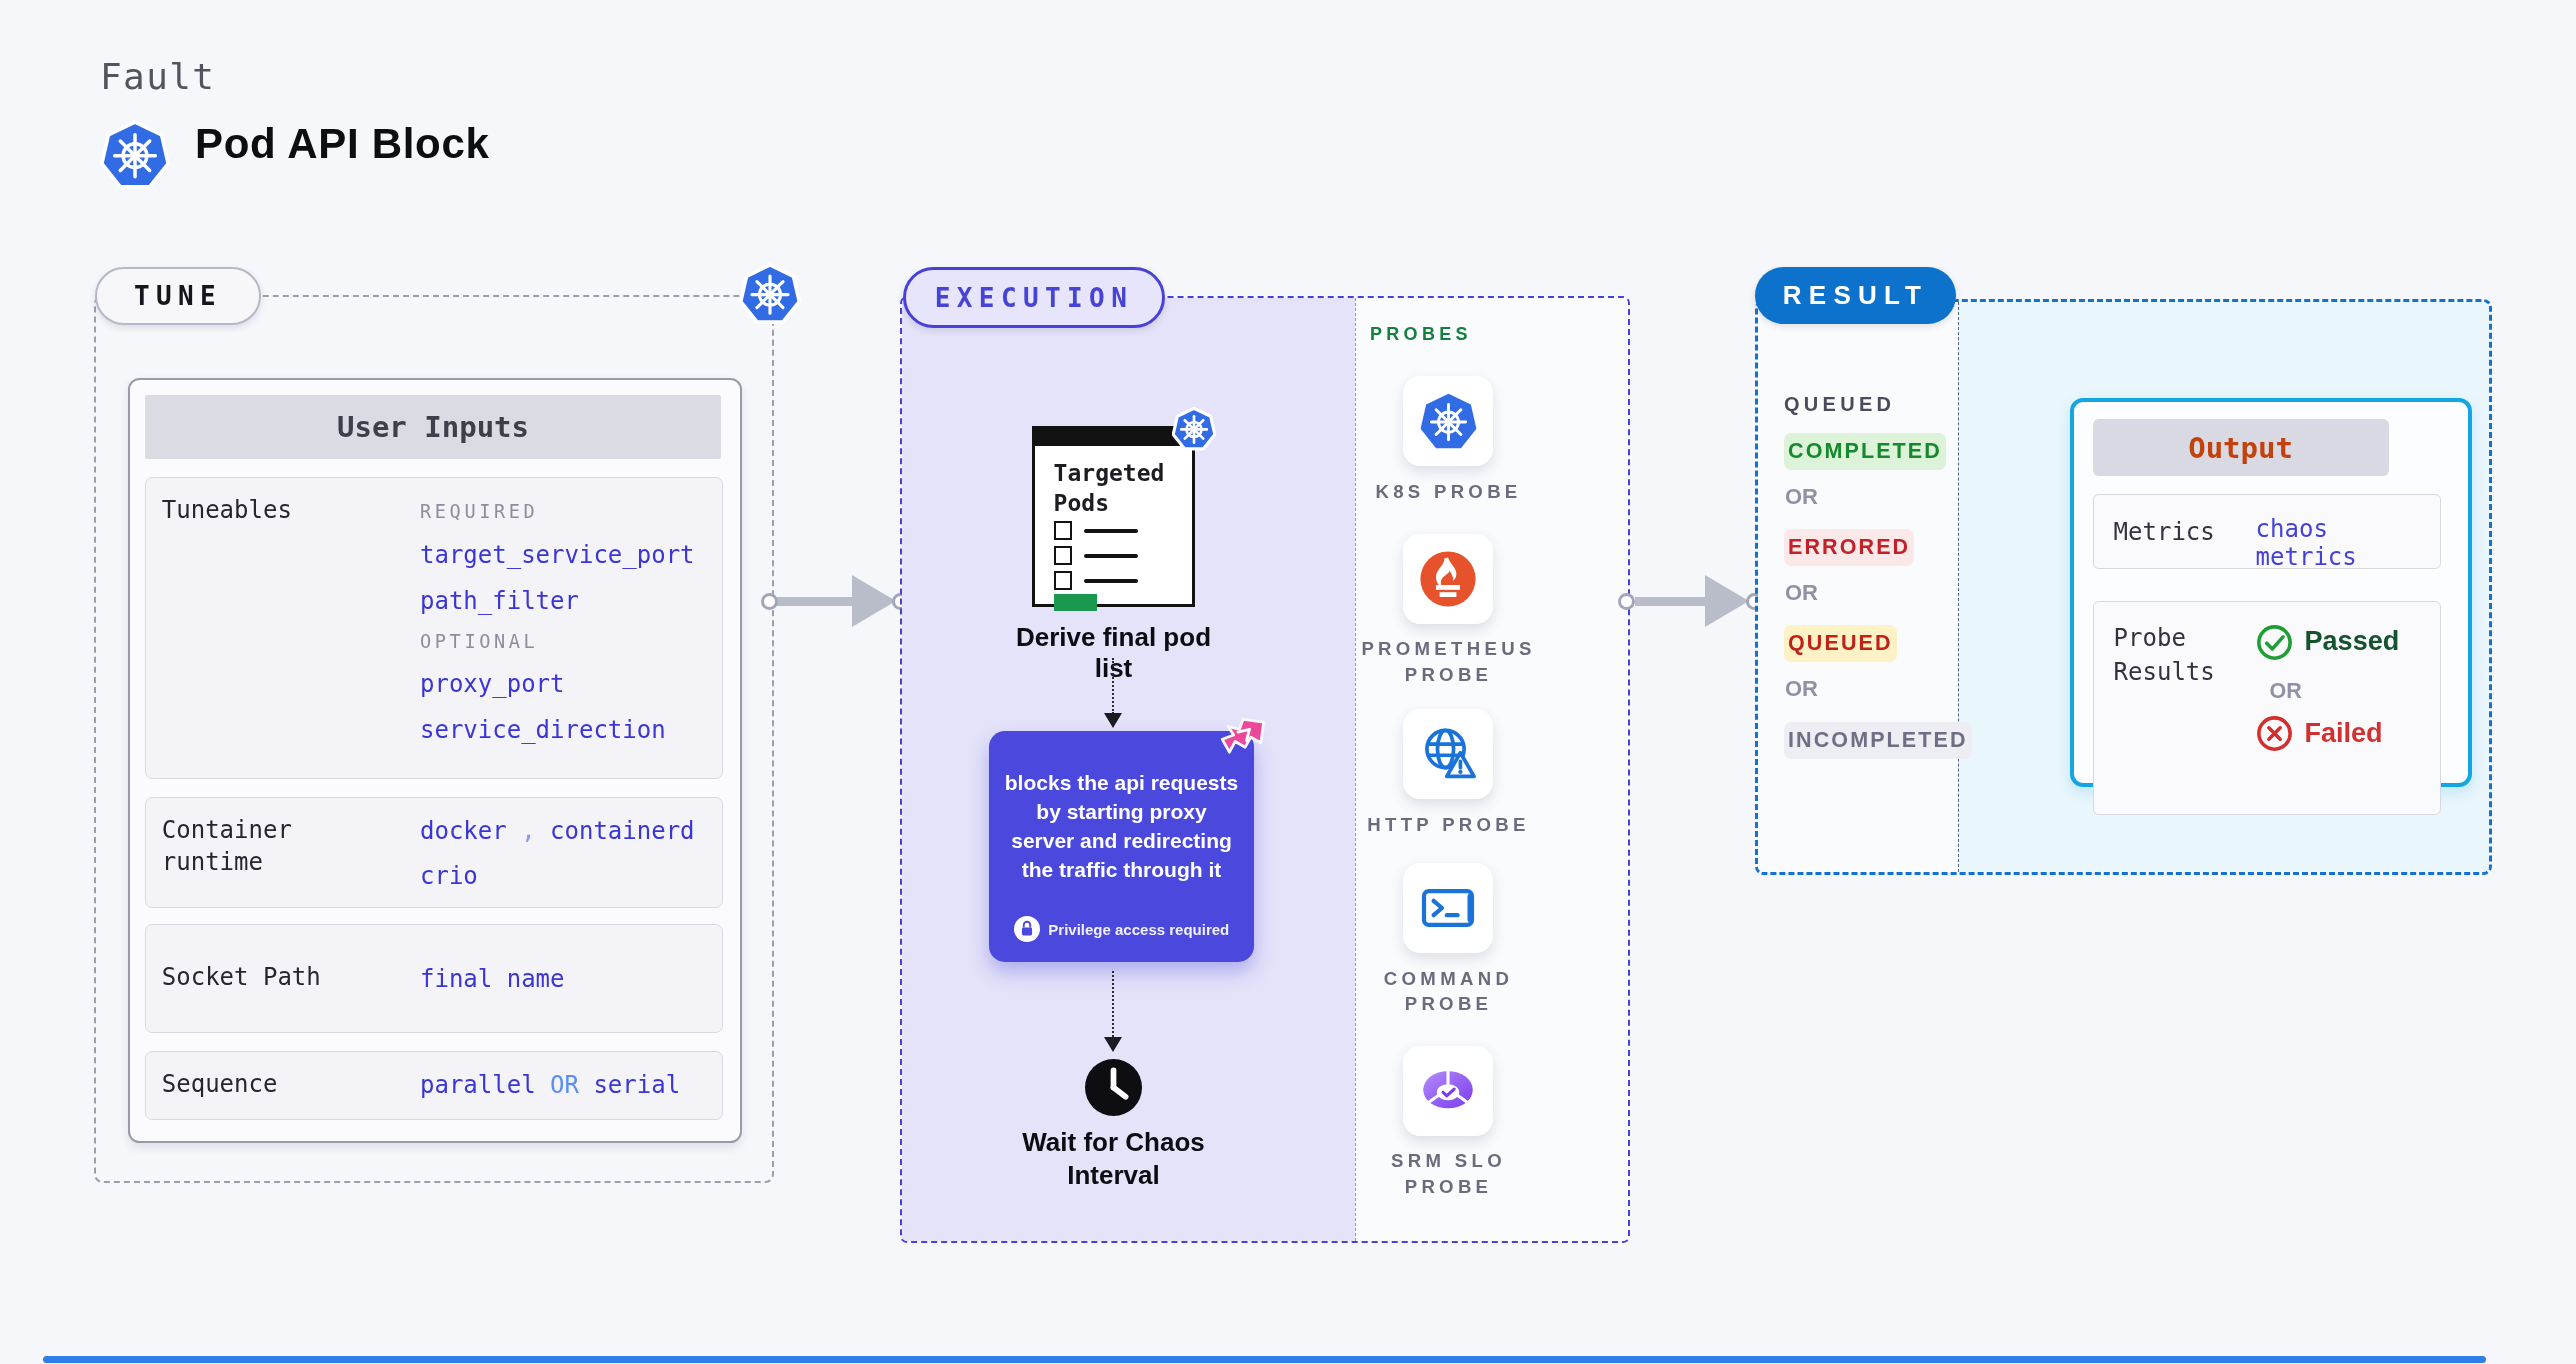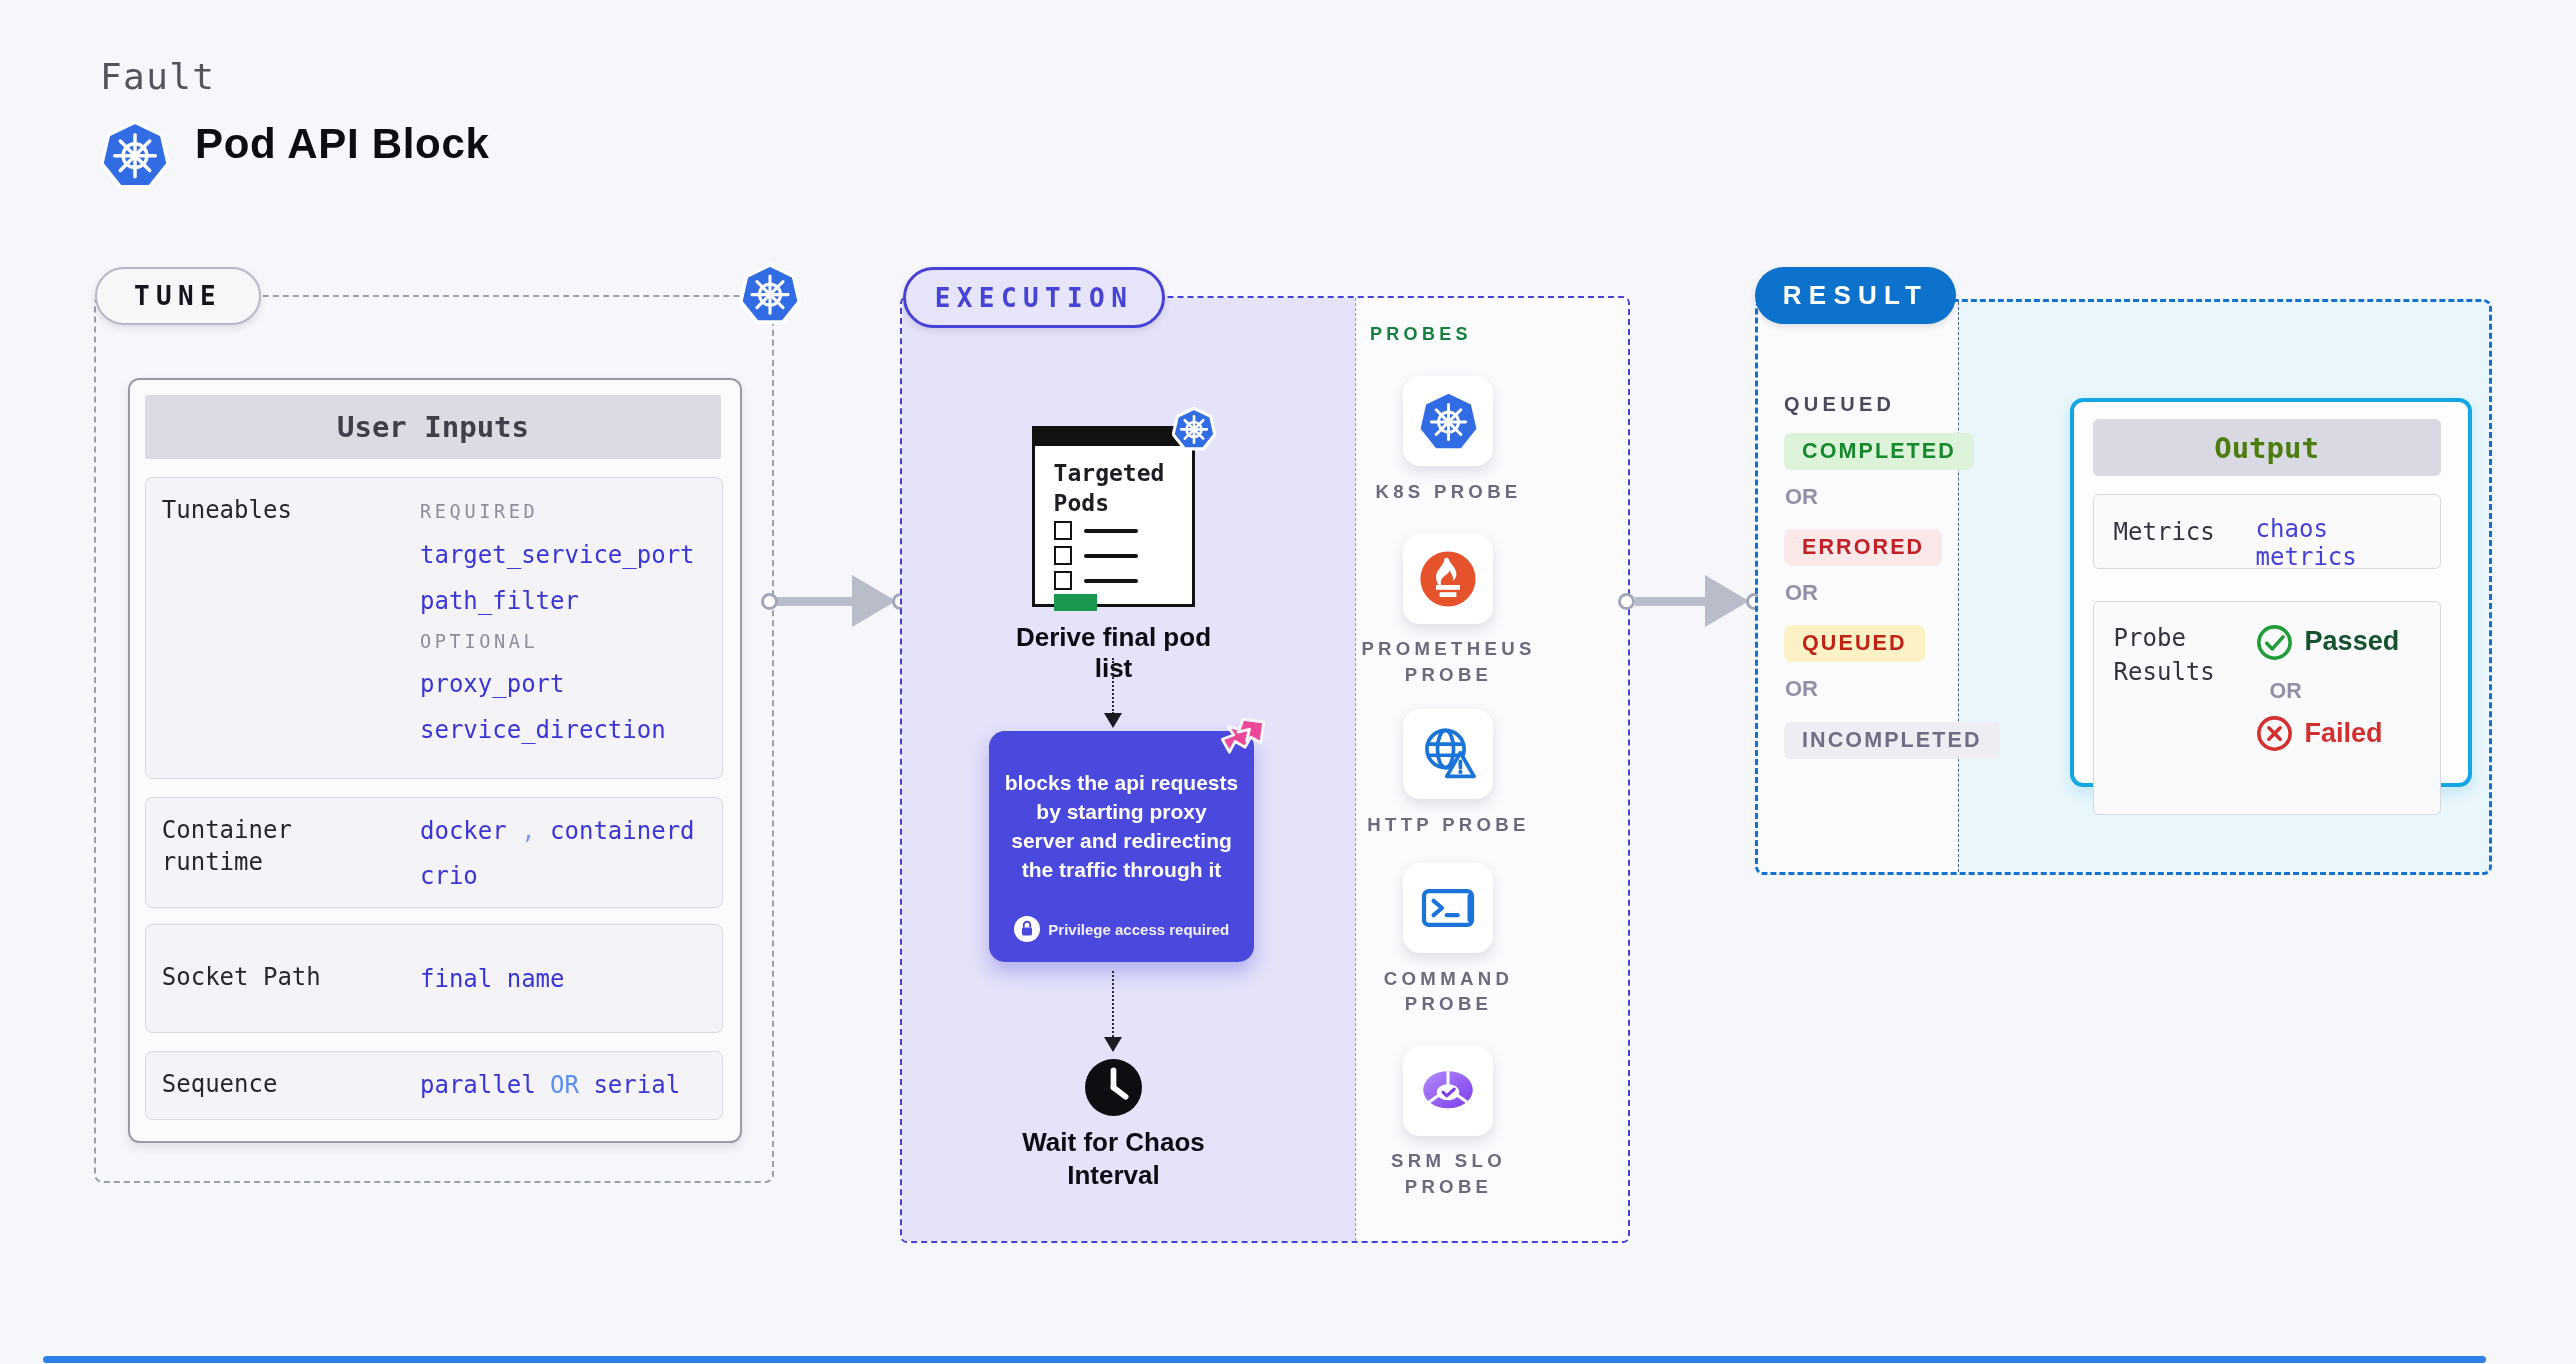--- a/index.html
+++ b/index.html
@@ -92,33 +92,33 @@
   .probe-card{left:1403px; width:90px; height:90px; background:#ffffff; border-radius:17px;
     box-shadow:0 5.7px 13px rgba(60,60,100,.14); display:flex;align-items:center;justify-content:center;}
   .probe-label{left:1332px; width:233px; text-align:center; font-size:18.6px; font-weight:bold;
     letter-spacing:4.3px; color:#6b6b7d; line-height:26px; font-family:"Liberation Sans",sans-serif;}
 
   
   .status-label{left:1784px; top:393px; font-size:20px; font-weight:bold;
     letter-spacing:4.3px; color:#4a4a5a; font-family:"Liberation Sans",sans-serif;}
   .badge{position:absolute; left:1784px; display:inline-flex; align-items:center; justify-content:center;
     border-radius:7.2px; font-family:"Liberation Sans",sans-serif;
-    font-weight:bold; font-size:21.5px; letter-spacing:2.1px; padding:0 18px; height:37px;}
+    font-weight:bold; font-size:21.5px; letter-spacing:2.1px; padding:0 4px; height:37px;}
   .b-completed{top:433px; background:#dcf3da; color:#15892b;}
   .b-errored{top:529px; background:#fbe9ea; color:#c22127;}
   .b-queued{top:625px; background:#fdf1c6; color:#c02218;}
   .b-incompleted{top:722px; background:#ededf3; color:#6e6e84;}
   .or-text{position:absolute; left:1785px; font-size:22px; color:#9191a5;
     font-family:"Liberation Sans",sans-serif; font-weight:bold;}
 
   .output-box{left:2070px; top:398px; width:394px; height:381px;
     background:#fcfdfe; border:4.3px solid #14a6e2; border-radius:13px;
     box-shadow:0 5.7px 13px rgba(20,166,226,.18);}
-  .output-header{left:18.6px; top:17px; width:348px; height:57px; background:#d9d9e3; border-radius:5.7px;
-    display:flex;align-items:center;justify-content:center; font-size:29px; font-weight:bold; color:#4d7c0f;}
+  .output-header{left:18.6px; top:17px; width:296px; height:57px; background:#d9d9e3; border-radius:5.7px;
+    display:flex;align-items:center;justify-content:center; font-size:29px; font-weight:bold; color:#c2410c;}
   .orow{position:absolute; left:18.6px; width:348px; background:#fafafc;
     border:1.4px solid #d7d7e0; border-radius:5.7px; box-sizing:border-box;}
   .orow-label{position:absolute; left:20px; font-size:24px; color:#33333f; line-height:34px; width:136px;}
   .passfail{font-family:"Liberation Sans",sans-serif; font-weight:bold; font-size:27px;}
 
   .bottom-strip{left:43px; top:1356px; width:2443px; height:7.2px; background:#2e7fe8; border-radius:3.6px;}
 </style>
 </head>
 <body>
 

